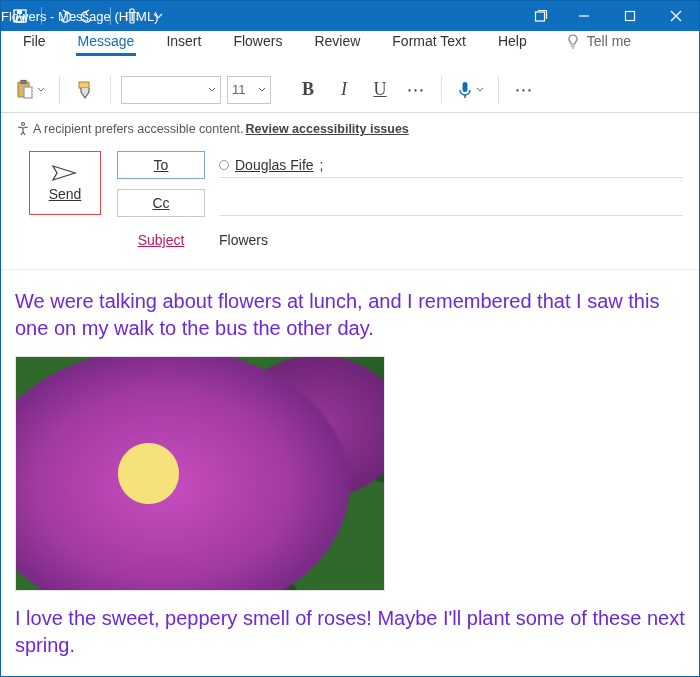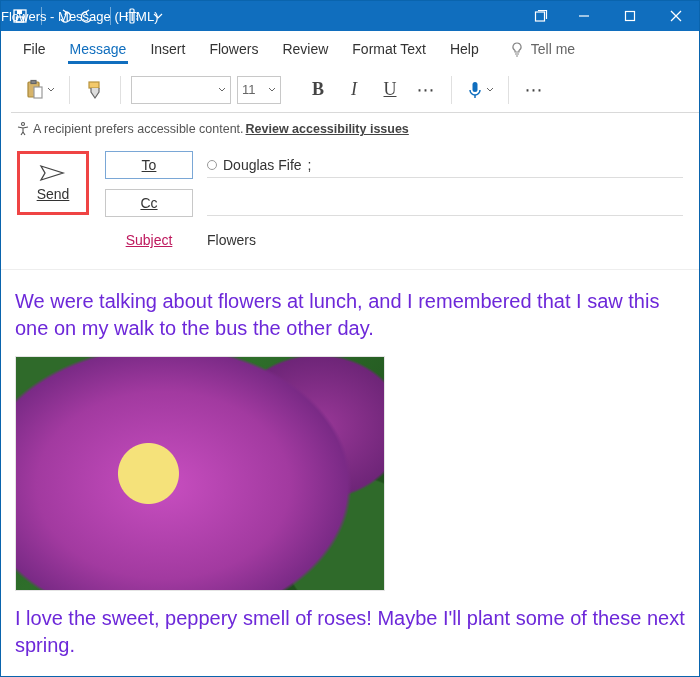--- a/index.html
+++ b/index.html
@@ -52,22 +52,22 @@
     width: 46px; height: 30px;
     display:flex; align-items:center; justify-content:center;
   }
   .wincontrols .wc.popout { width:40px; }
   
   .ribbon-tabs {
     height: 36px;
     background:#fff;
     display:flex;
     align-items: flex-end;
-    padding: 4px 10px;
-    gap: 0;
+    padding: 12px 10px;
+    gap: 8px;
     border-bottom: none;
   }
   .rtab {
     padding: 8px 12px 6px;
     font-size: 14px;
     color: #333;
     cursor: default;
     position: relative;
   }
   .rtab.active {
@@ -83,21 +83,20 @@
   .rtab.tell { margin-left: 6px; display:flex; align-items:center; gap:6px; color:#666;}
   
   .ribbon-tools {
     height: 46px;
     background:#fff;
     border-bottom: 1px solid #d9d9d9;
     display:flex;
     align-items:center;
     padding: 0 10px;
     gap: 6px;
-    margin-left: 10px;
   }
   .rtbtn {
     display:flex; align-items:center; justify-content:center;
     height: 30px;
     min-width: 30px;
     padding: 0 4px;
     color:#555;
   }
   .rtbtn .caret {
     margin-left:2px;
@@ -149,26 +148,27 @@
   }
   
   .compose {
     display:flex;
     padding: 8px 16px 16px 16px;
     gap: 16px;
     border-bottom: 1px solid #eee;
   }
   .send-box {
     width: 72px; height: 64px;
-    border: 3px solid #ef4444;
+    border: 1px solid #ef4444;
     display:flex; flex-direction:column;
     align-items:center; justify-content:center;
     gap:4px;
     text-decoration: none;
     color:#333;
+    margin-left:12px;
   }
   .send-label { text-decoration: underline; font-size:14px;}
   .fields {
     flex:1;
     display:grid;
     grid-template-columns: 88px 1fr;
     row-gap: 10px;
     column-gap: 14px;
     align-items:center;
   }
@@ -195,21 +195,21 @@
     font-size:14px;
     color:#333;
   }
   .fld-value.subject-row { border-bottom: none; }
   .recipient {
     display:inline-flex; align-items:center; gap:6px;
   }
   .presence {
     width:10px;height:10px;border:1px solid #999;border-radius:50%;
   }
-  .recipient-name { }
+  .recipient-name { text-decoration: underline; }
   
   .body-area {
     padding: 18px 14px;
     font-size: 20px;
     color:#6d28d9;
     line-height: 1.35;
   }
   .flower-img {
     width: 370px; height: 235px;
     margin: 14px 0;

